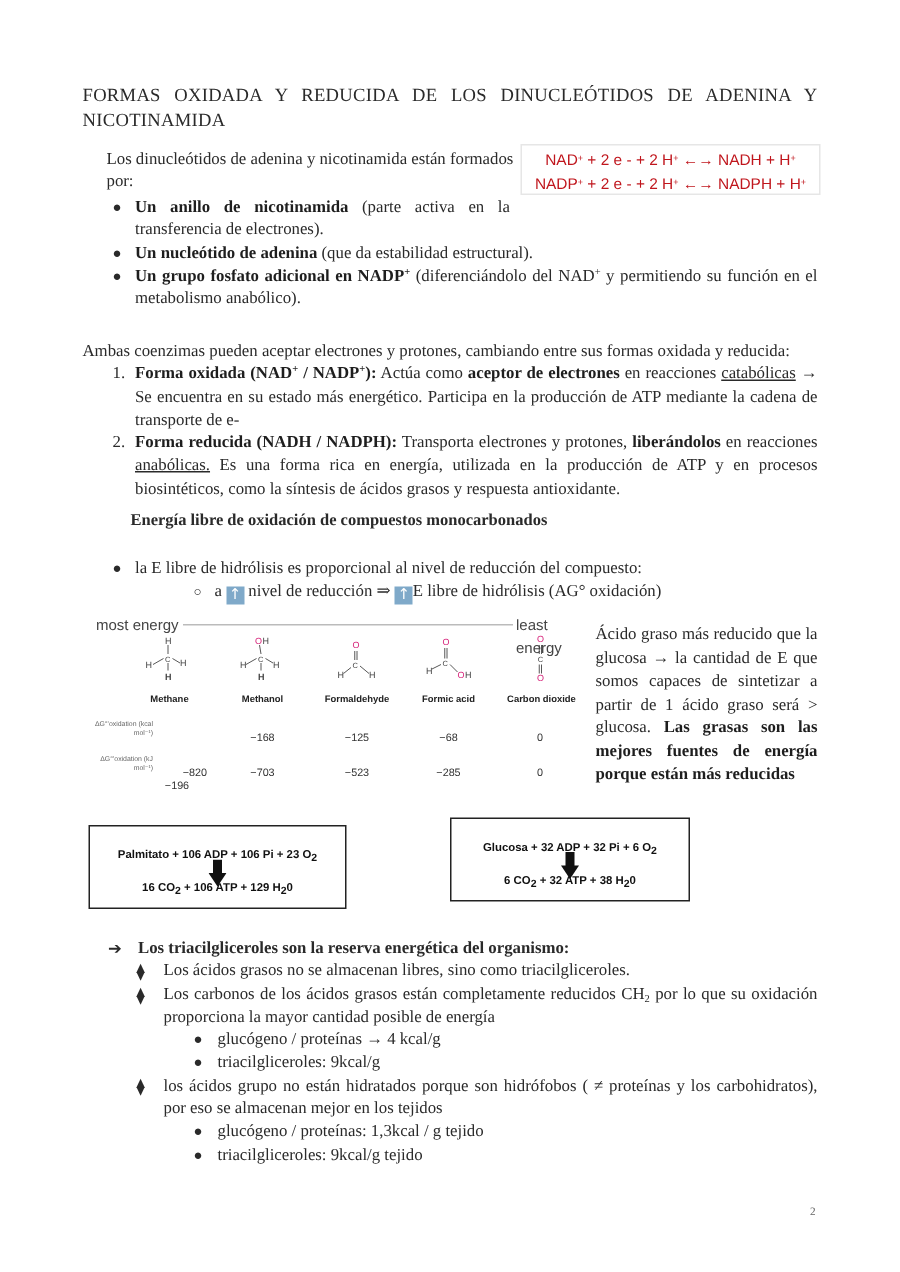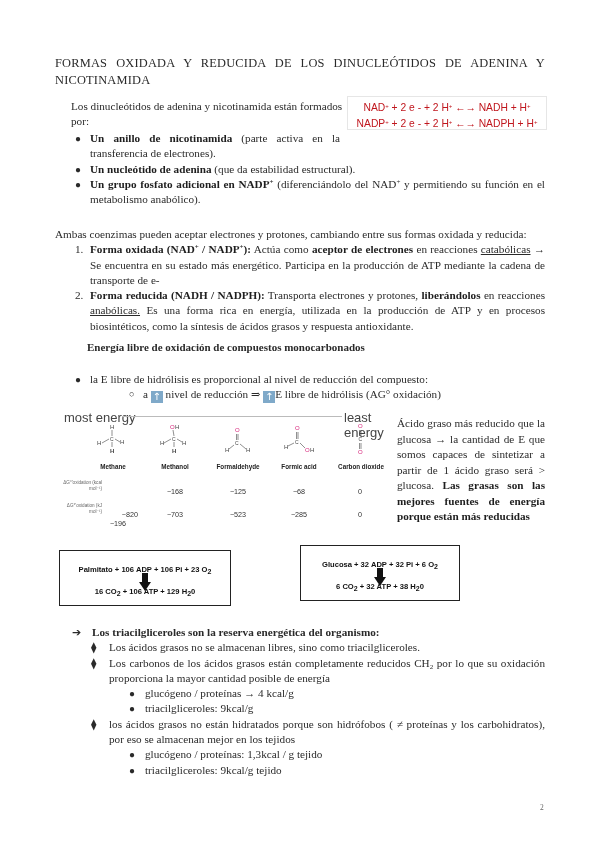--- a/index.html
+++ b/index.html
@@ -16,21 +16,21 @@
   .bul { position: relative; padding-left: 35px; text-align: justify; }
   .bul .dot { position: absolute; left: 20px; top: 0; font-size: 10px; }
   sup.s { font-size: 7px; vertical-align: 4px; line-height: 0; }
   sub.s { font-size: 7px; vertical-align: -2px; line-height: 0; }
   .num { position: relative; padding-left: 35px; text-align: justify; }
   .num .n { position: absolute; left: 20px; top: 0; }
   u { text-decoration: underline; }
   .h2 { left: 55px; top: 340px; font-weight: bold; font-size: 11px; margin-left: 32px; }
   .upbox { display: inline-block; width: 12px; height: 12px; background: #7fa9c9; color: #fff; font-size: 10px; line-height: 12px; text-align: center; vertical-align: -2px; font-family: "DejaVu Sans", sans-serif; }
   .fig { left: 62px; top: 408px; width: 312px; height: 118px; background: #fff; font-family: "Liberation Sans", "DejaVu Sans", sans-serif; color: #333; }
-  .fig .energy { position: absolute; top: 2px; font-size: 13px; color: #444; }
+  .fig .energy { position: absolute; top: 2px; font-size: 10px; color: #444; }
   .fig .eline { position: absolute; top: 8px; left: 60px; width: 220px; height: 1px; background: #bbb; }
   .mol { position: absolute; top: 14px; width: 62px; height: 52px; text-align: center; font-size: 6px; }
   .mol svg { display: block; margin: 0 auto; }
   .mol .nm { position: absolute; left: -4px; right: -4px; bottom: 0; font-size: 6.3px; font-weight: bold; color: #222; text-align: center; white-space: nowrap; }
   .row { position: absolute; left: 0; width: 312px; height: 20px; font-size: 7.2px; }
   .row .lab { position: absolute; left: 0; top: 0; width: 40px; font-size: 4.6px; line-height: 6px; color: #666; text-align: right; }
   .row .v { position: absolute; top: 4px; width: 40px; text-align: center; color: #333; }
   .side { left: 397px; top: 416px; width: 148px; text-align: justify; font-size: 11.2px; line-height: 15.5px; }
   .rxn { font-family: "Liberation Sans", "DejaVu Sans", sans-serif; border: 1px solid #222; background: #fff; color: #111; font-weight: bold; font-size: 7.6px; text-align: center; box-sizing: border-box; }
   .rxn .top { position: absolute; left: 0; right: 0; top: 11px; }
@@ -260,21 +260,21 @@
   <div class="sub2" style="margin-left:-17px;">
     <span class="dot">●</span>
     <span>glucógeno / proteínas → 4 kcal/g</span>
   </div>
   <div class="sub2" style="margin-left:-17px;">
     <span class="dot">●</span>
     <span>triacilgliceroles: 9kcal/g</span>
   </div>
   <div class="dia" style="margin-left:-17px;">
     <span class="d">⧫</span>
-    <span>los ácidos grasos no están hidratados porque son hidrófobos ( ≠ proteínas y los carbohidratos), por eso se almacenan mejor en los tejidos</span>
+    <span>los ácidos grupo no están hidratados porque son hidrófobos ( ≠ proteínas y los carbohidratos), por eso se almacenan mejor en los tejidos</span>
   </div>
   <div class="sub2" style="margin-left:-17px;">
     <span class="dot">●</span>
     <span>glucógeno / proteínas: 1,3kcal / g tejido</span>
   </div>
   <div class="sub2" style="margin-left:-17px;">
     <span class="dot">●</span>
     <span>triacilgliceroles: 9kcal/g tejido</span>
   </div>
 </div>

